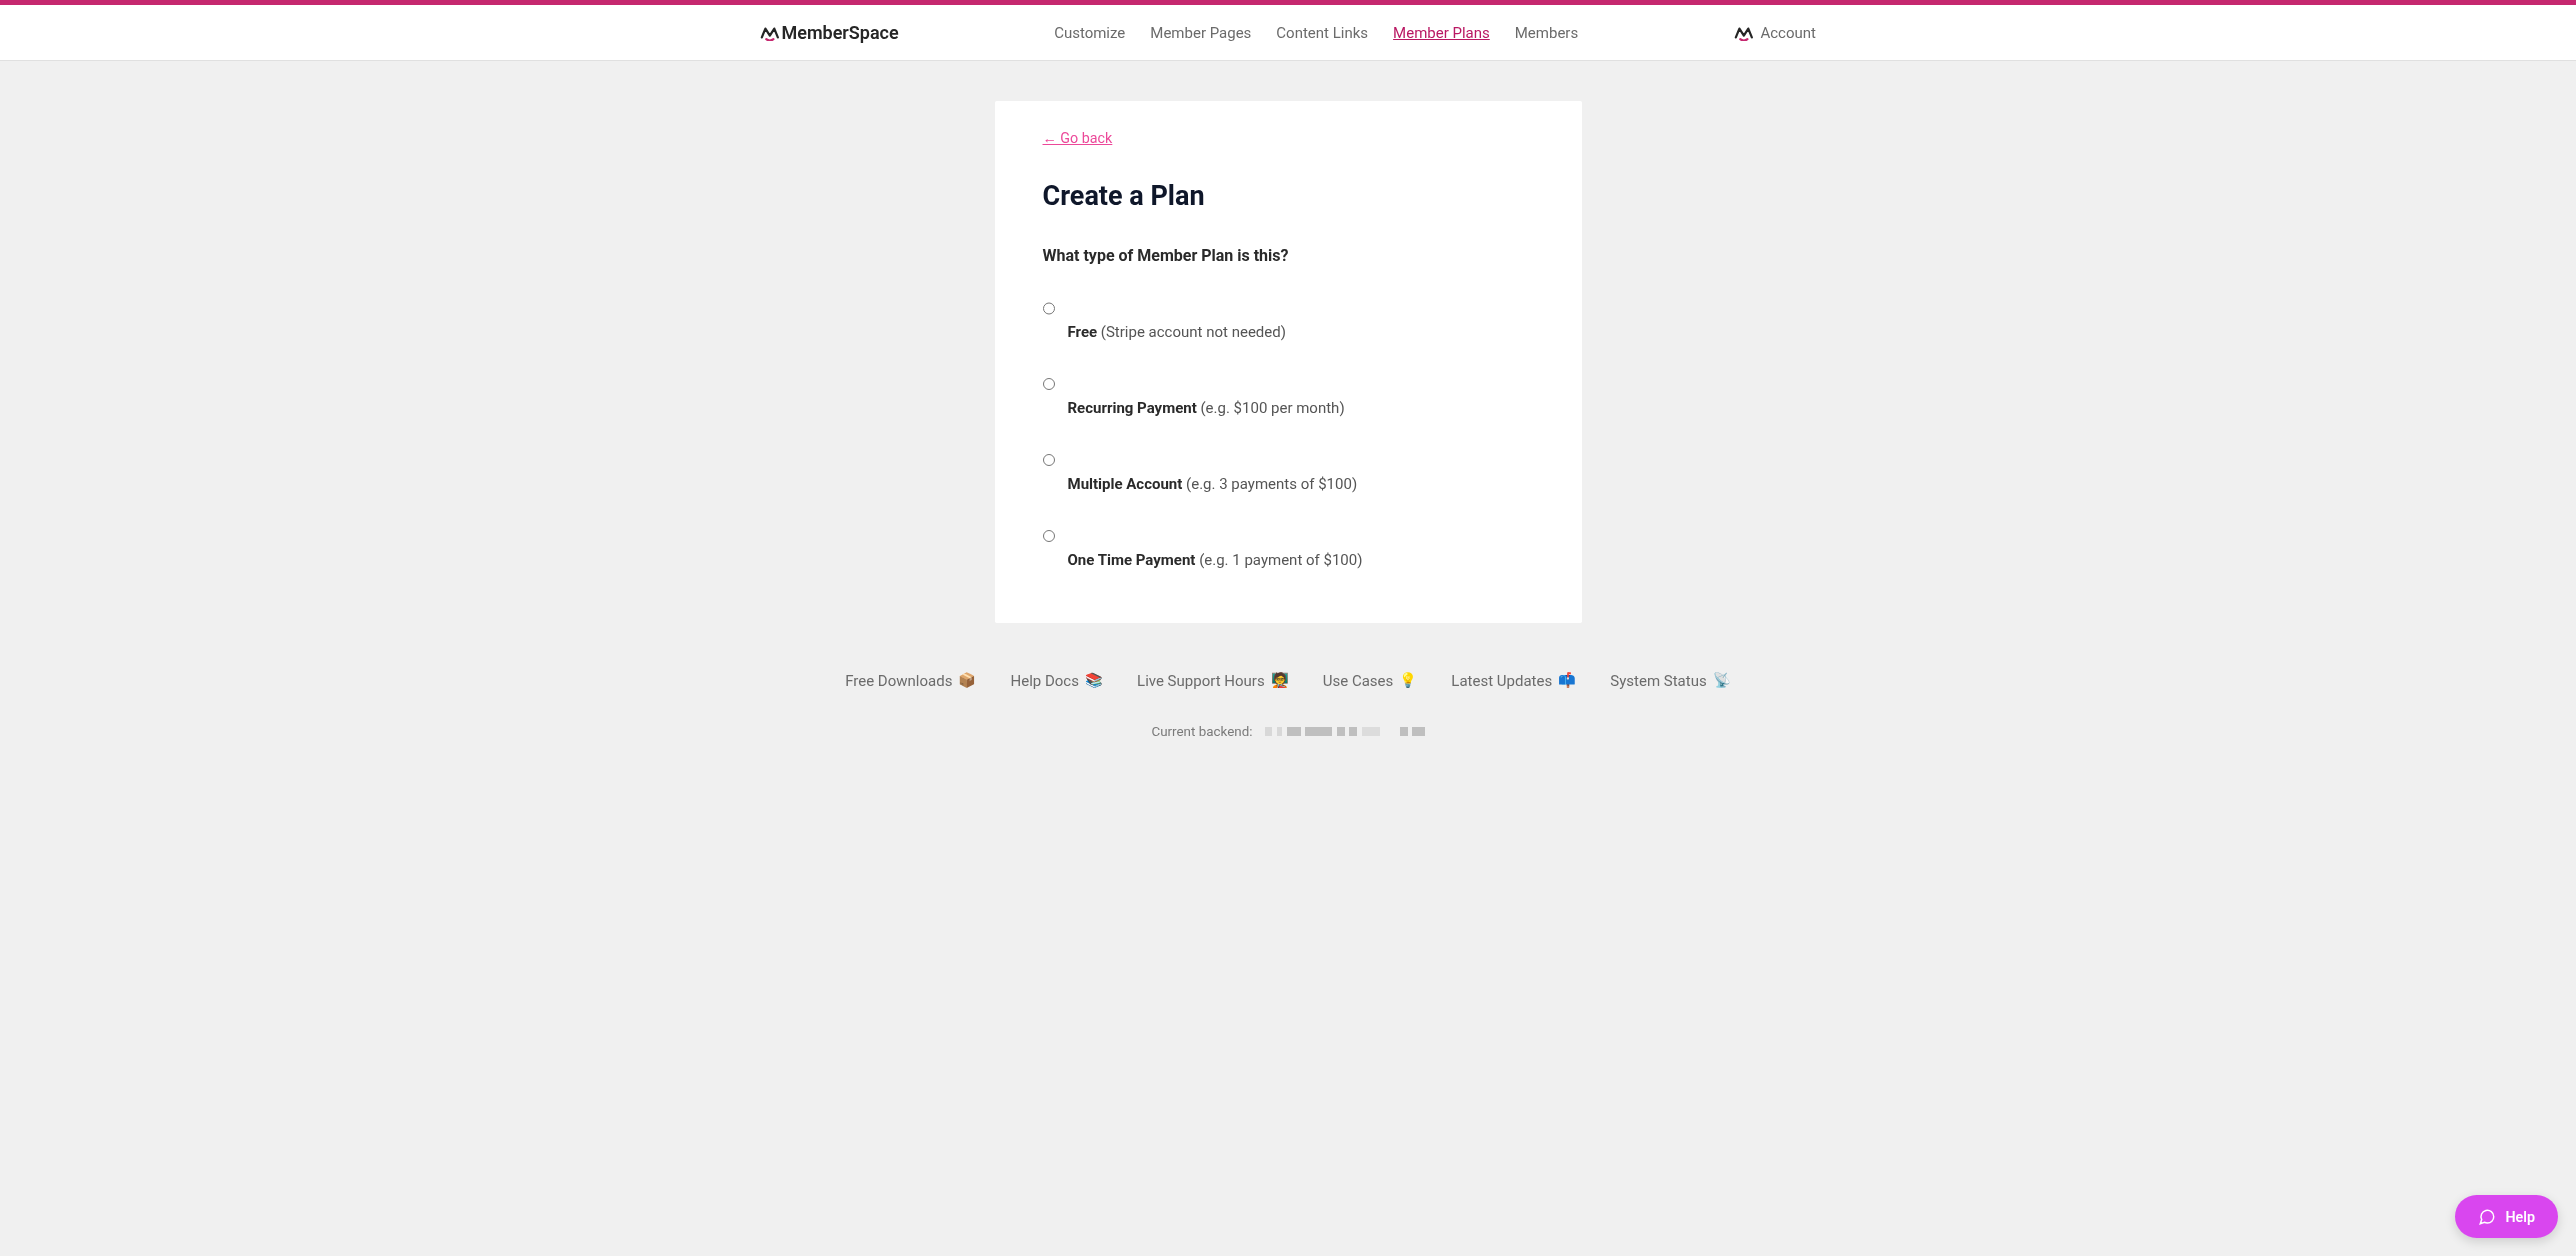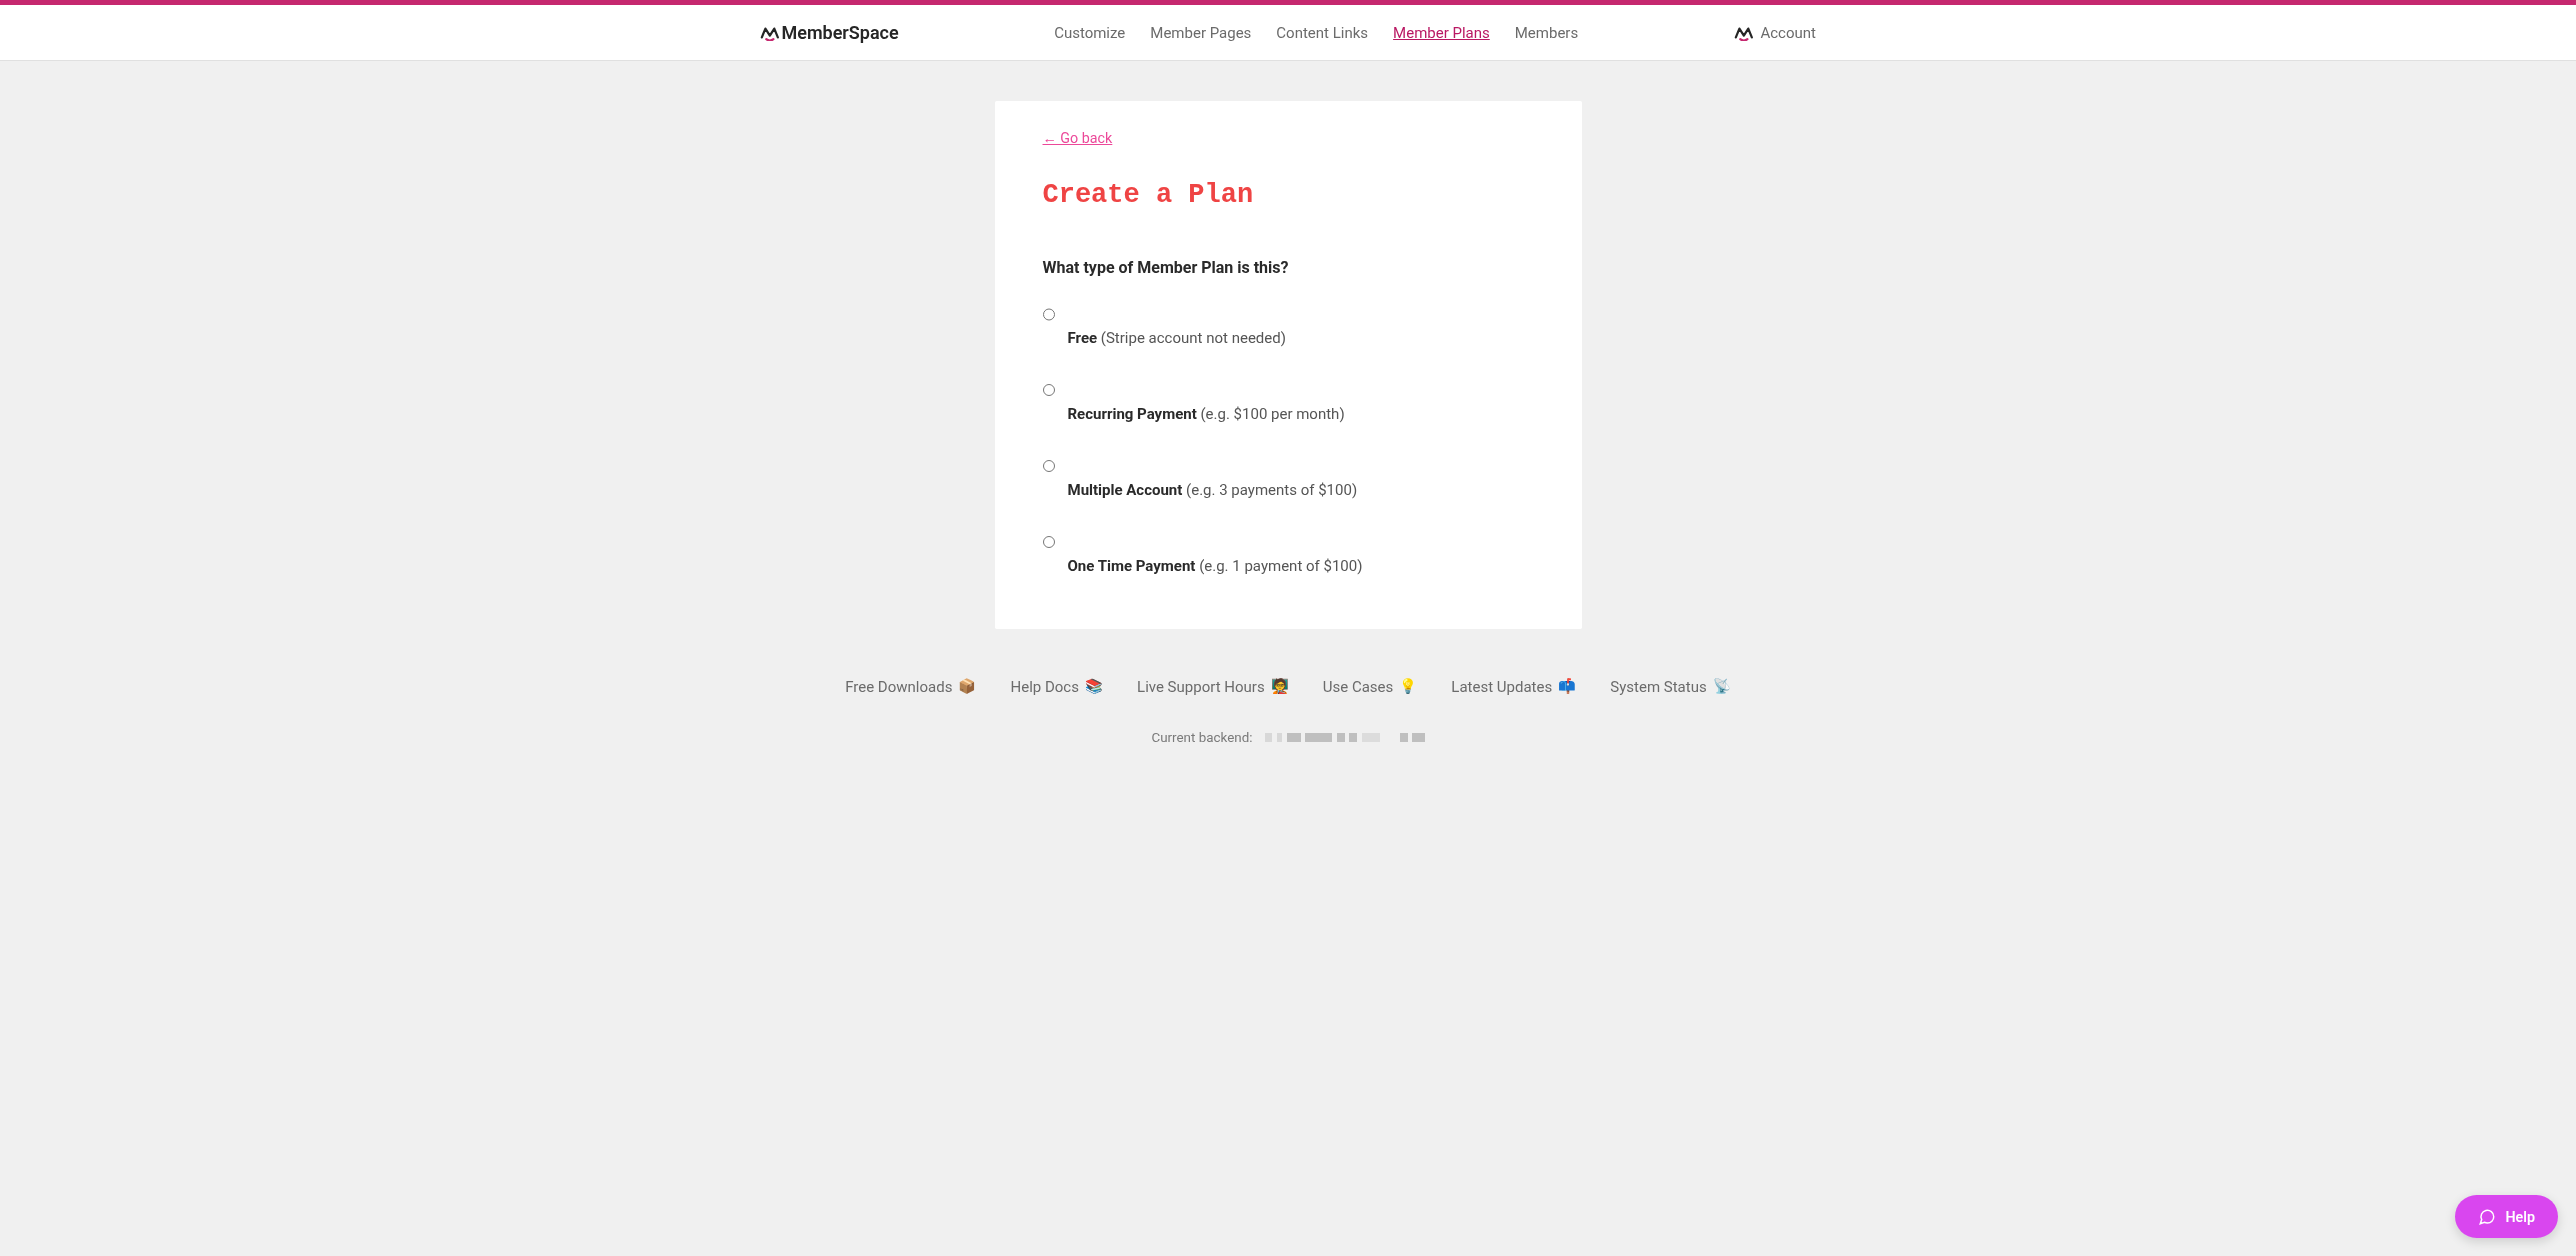--- a/index.html
+++ b/index.html
@@ -74,29 +74,28 @@
     .go-back {
       color: #ec4899;
       text-decoration: underline;
       font-size: 14.3px;
       display: inline-block;
       margin-bottom: 34px;
     }
     .page-title {
       font-size: 27px;
       font-weight: 700;
-      color: #ef4444;
-      margin-bottom: 48px;
-      font-family: Liberation Mono, monospace;
+      color: #0f172a;
+      margin-bottom: 34px;
     }
     .question {
       font-size: 16px;
       font-weight: 700;
       color: #2a2a2a;
-      margin-bottom: 4px;
+      margin-bottom: 10px;
     }
     .options {
       display: flex;
       flex-direction: column;
       gap: 9.8px;
     }
     .option {
       display: flex;
       align-items: center;
       gap: 12.5px;

